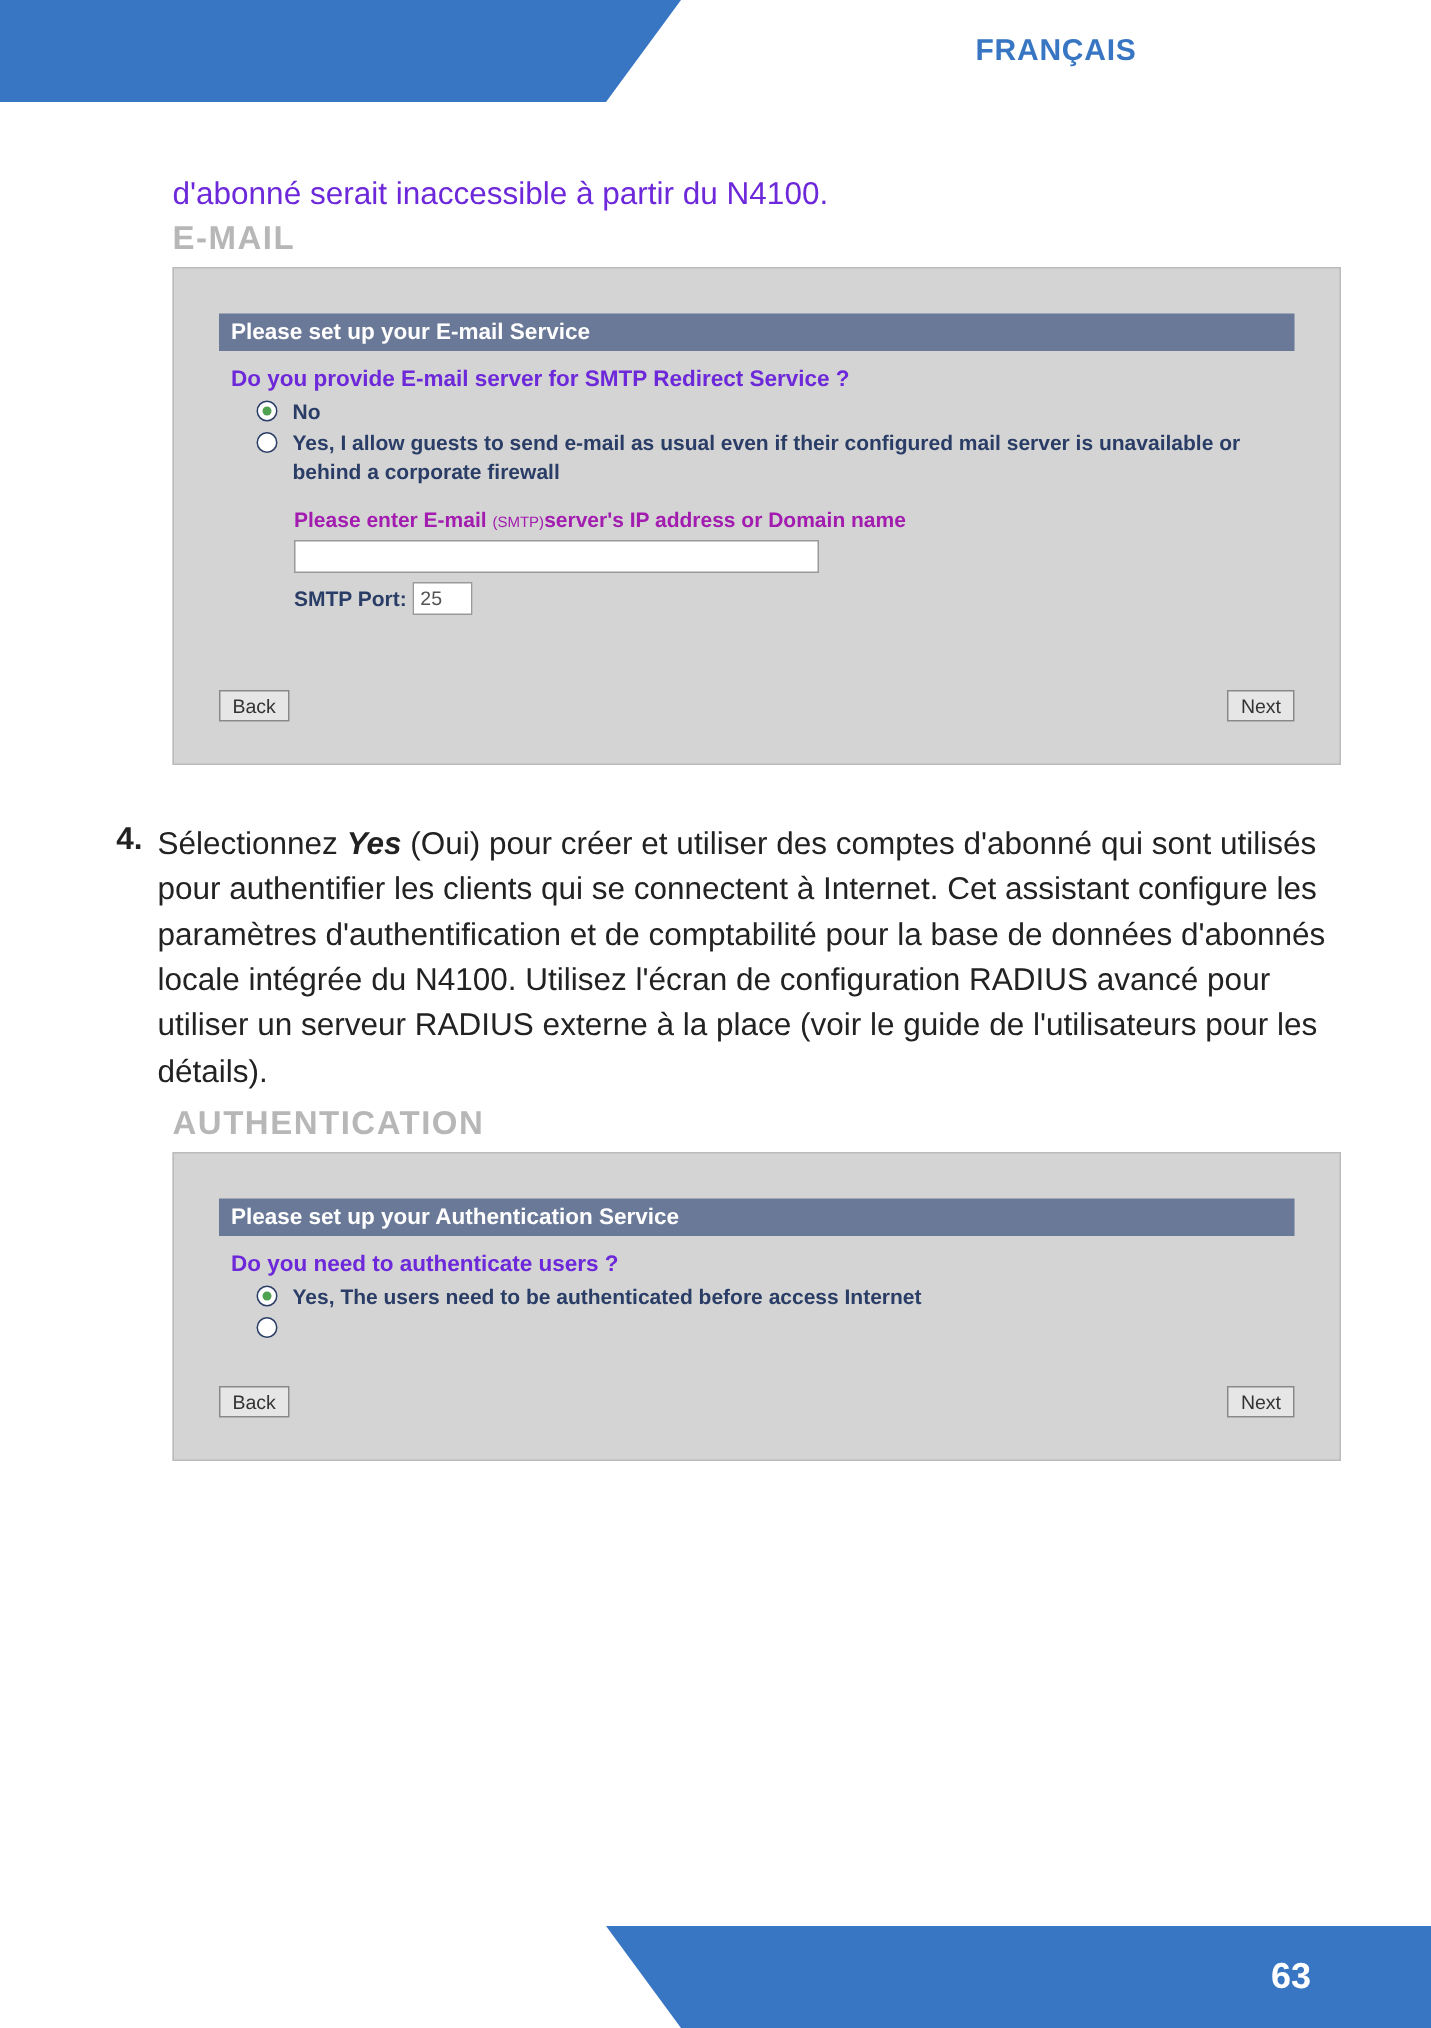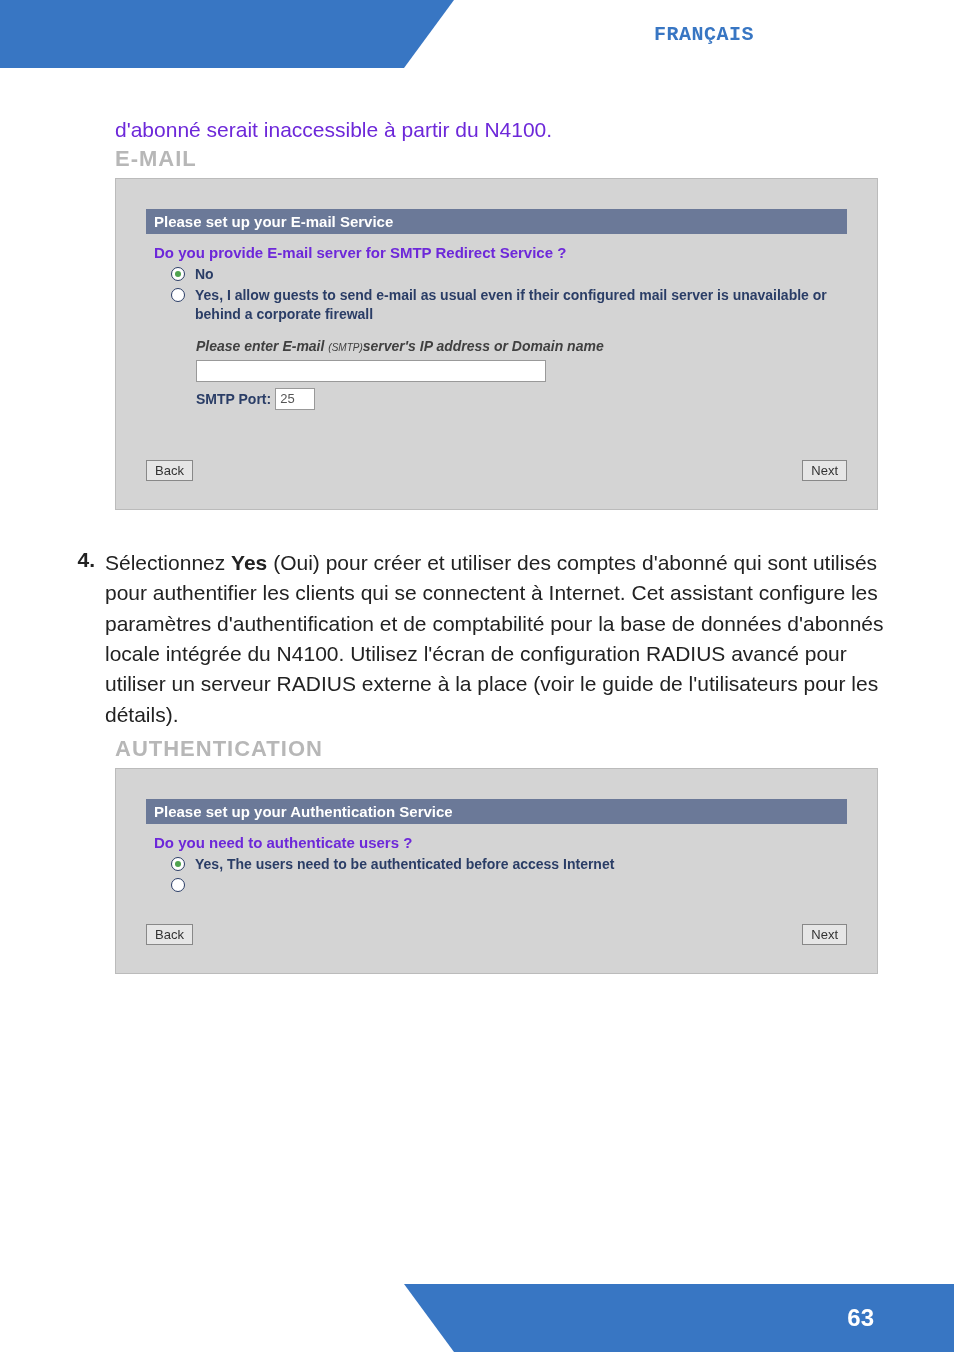--- a/index.html
+++ b/index.html
@@ -7,21 +7,20 @@
     font-family: Arial, Helvetica, sans-serif;
     background: #ffffff;
     width: 954px;
     height: 1352px;
     position: relative;
   }
   .top-bar {
     height: 68px;
     background: #a16207;
     display: flex;
-    font-family: Liberation Mono, monospace;
   }
   .top-bar-left {
     flex: 1;
     background: #3876c3;
   }
   .top-bar-right {
     width: 500px;
     background: #ffffff;
     position: relative;
     display: flex;
@@ -57,21 +56,21 @@
     color: #b7b7b7;
     font-weight: bold;
     font-size: 22px;
     letter-spacing: 1px;
     padding-left: 55px;
     margin-bottom: 6px;
   }
   .panel {
     background: #d4d4d4;
     margin-left: 55px;
-    margin-right: 16px;
+    margin-right: 0;
     border: 1px solid #bbb;
     padding: 0;
   }
   .panel-inner {
     padding: 30px 30px 20px 30px;
   }
   .panel-header {
     background: #6b7998;
     color: #fff;
     font-weight: bold;
@@ -111,27 +110,26 @@
     border-radius: 50%;
     background: #4fa24f;
   }
   .radio-label {
     color: #2a3d66;
     font-weight: bold;
     font-size: 14px;
     line-height: 1.35;
   }
   .sublabel {
-    color: #404040;
+    color: #a21caf;
     font-weight: bold;
     font-size: 14px;
     padding-left: 50px;
     margin-top: 14px;
     margin-bottom: 6px;
-    font-style: italic;
   }
   .text-input {
     margin-left: 50px;
     width: 350px;
     height: 22px;
     background: #fff;
     border: 1px solid #999;
     font-size: 13px;
     padding: 2px 4px;
   }
@@ -183,21 +181,21 @@
     width: 35px;
     text-align: right;
     flex-shrink: 0;
   }
   .step-text {
     font-size: 21px;
     color: #222;
     line-height: 1.45;
     flex: 1;
   }
-  .bold { font-weight: bold; }
+  .bold { font-weight: bold; font-style: italic; }
   .bottom-bar {
     position: absolute;
     bottom: 0;
     left: 0;
     right: 0;
     height: 68px;
     display: flex;
   }
   .bottom-bar-left {
     flex: 1;

